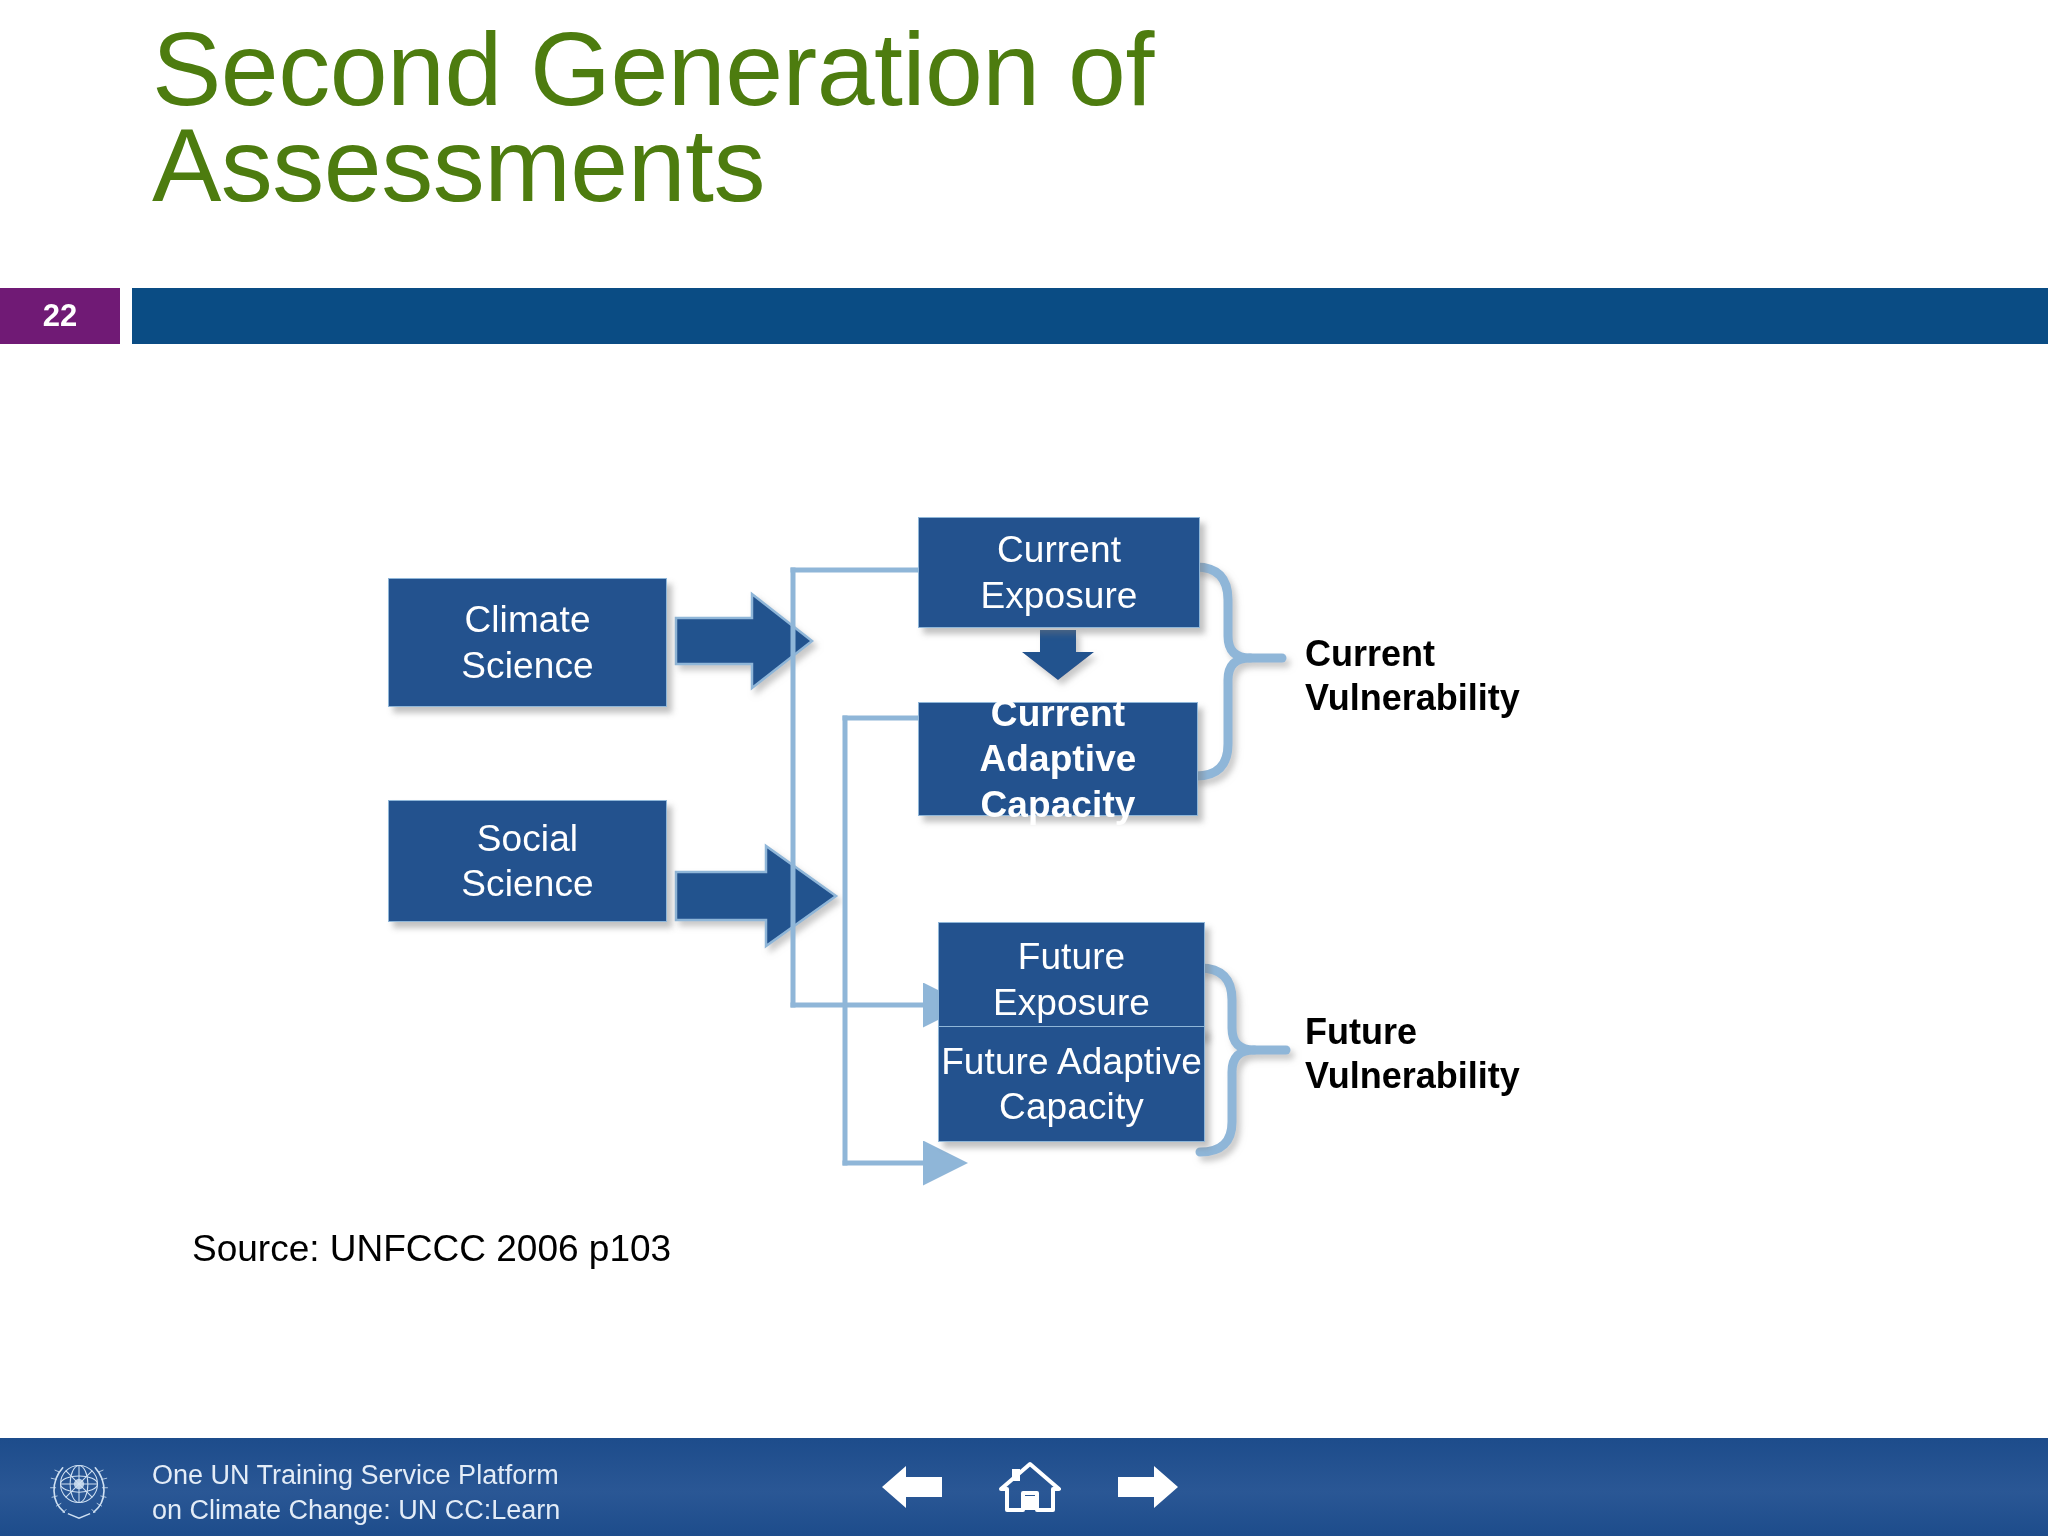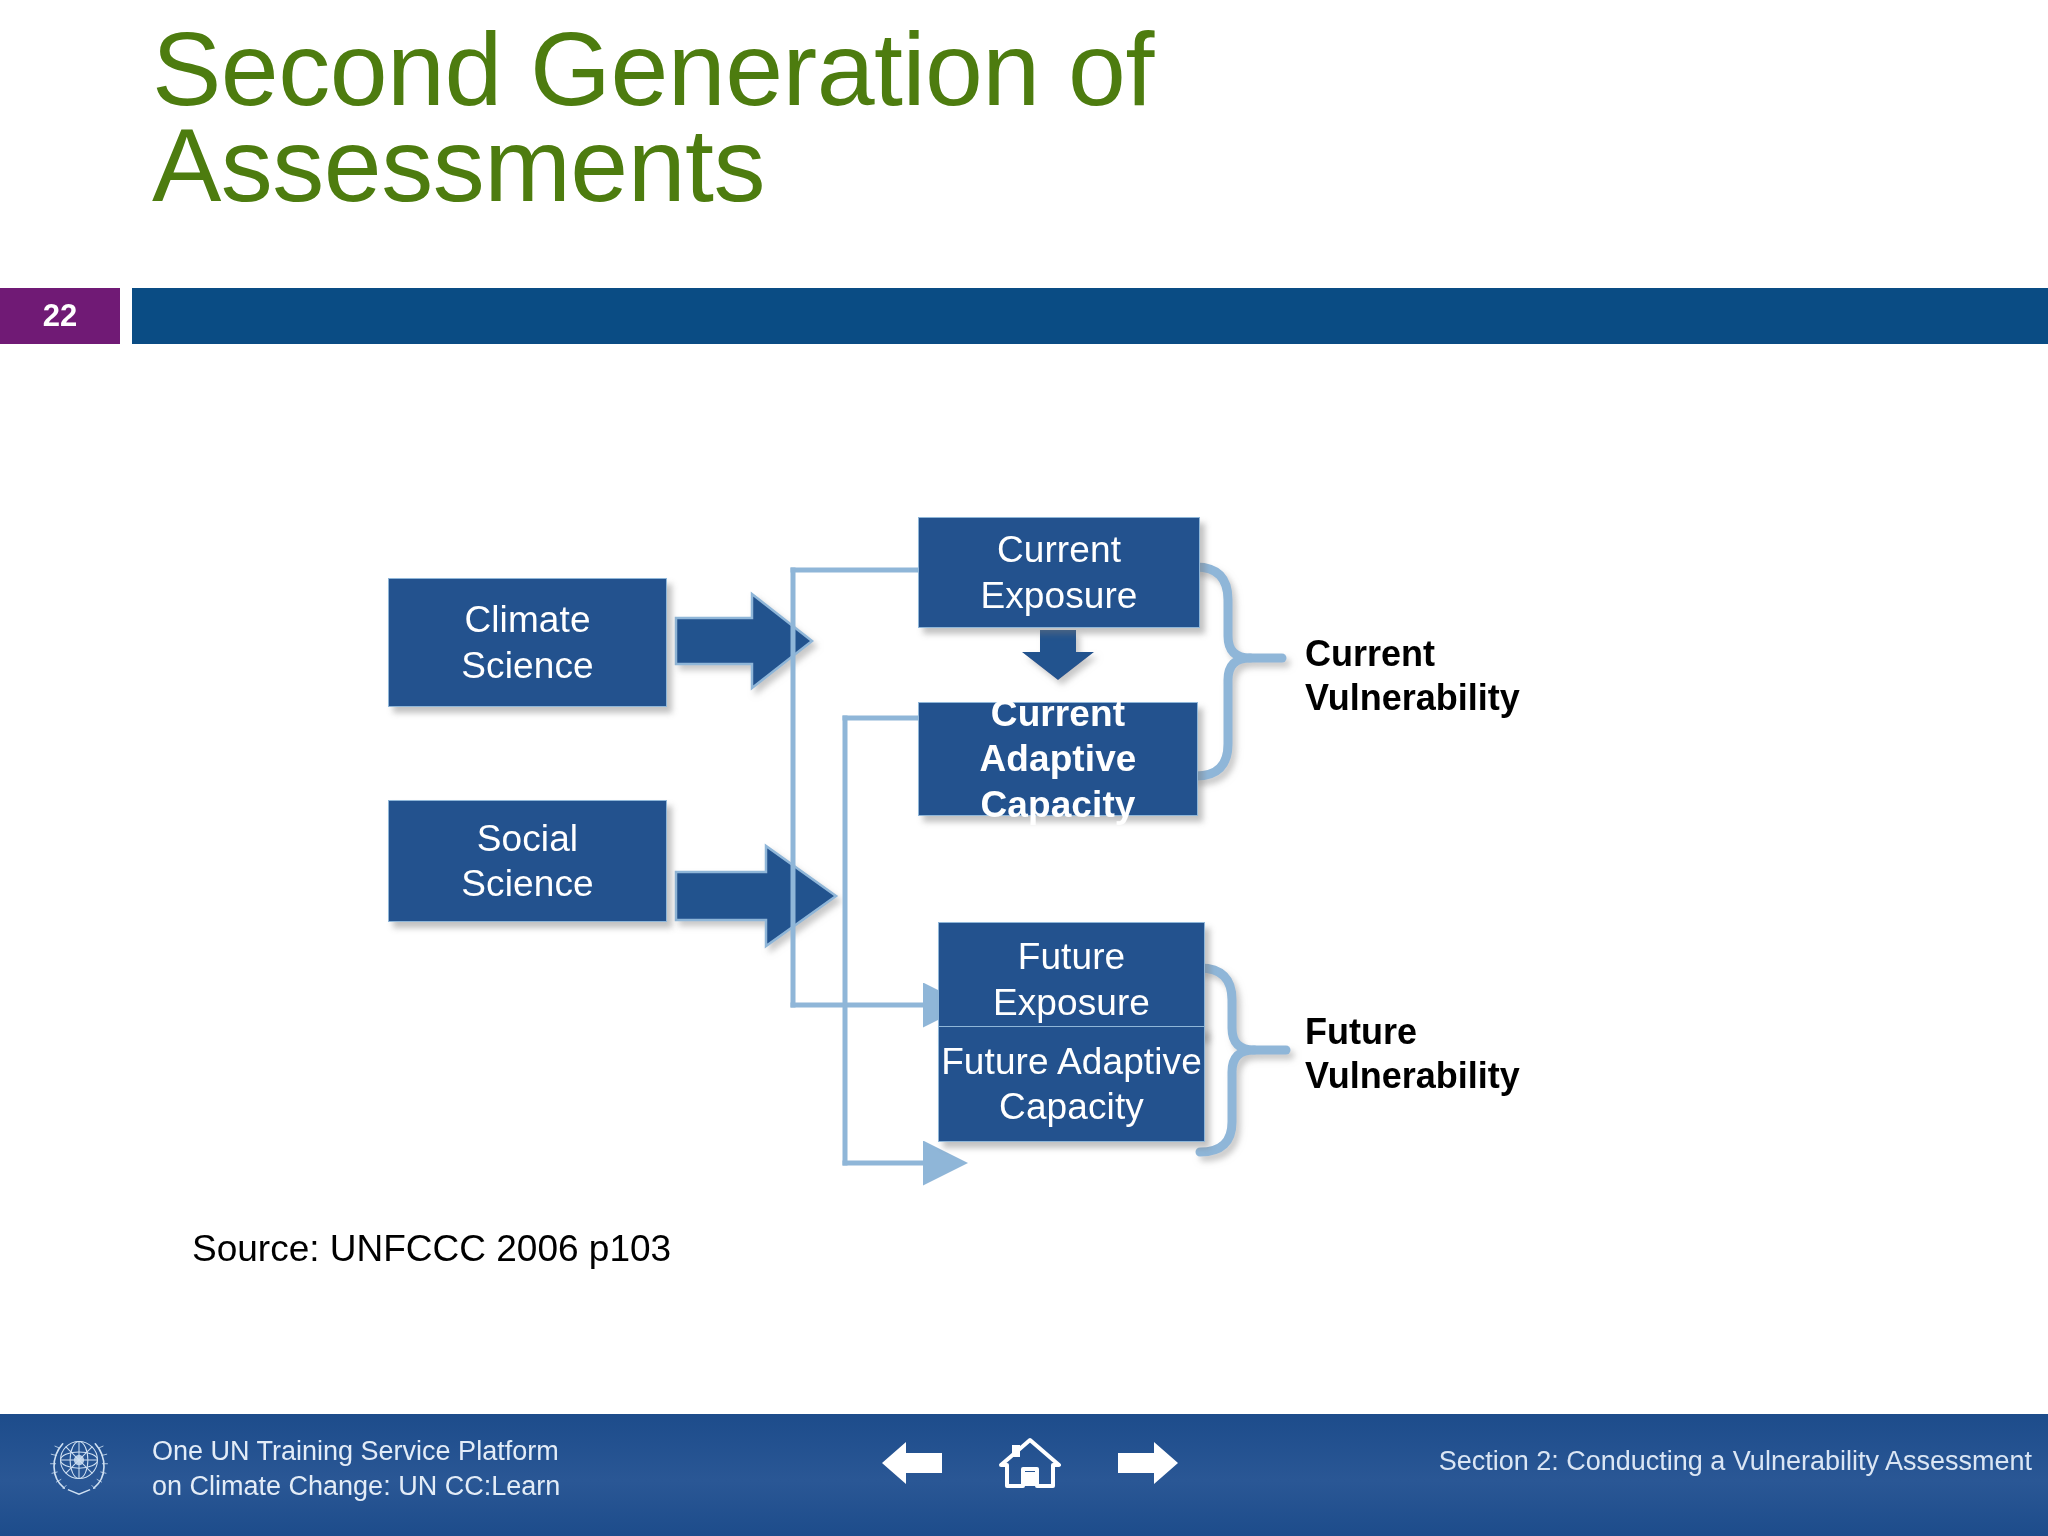--- a/index.html
+++ b/index.html
@@ -110,21 +110,21 @@
     font-size: 37px;
     color: #000000;
   }
 
   
   .footer {
     position: absolute;
     left: 0;
     bottom: 0;
     width: 2048px;
-    height: 122px;
+    height: 98px;
     background: linear-gradient(180deg, #1d4c8b 0%, #2a5795 55%, #1d4c8b 100%);
   }
   .footer-logo {
     position: absolute;
     left: 42px;
     top: 12px;
     width: 74px;
     height: 74px;
   }
   .footer-brand {
@@ -292,14 +292,13 @@
     <svg class="nav-ico" viewBox="0 0 66 58">
       <path d="M33,6 L62,31 L56,31 L56,52 L40,52 L40,35 L26,35 L26,52 L10,52 L10,31 L4,31 Z" fill="none" stroke="#ffffff" stroke-width="4" stroke-linejoin="round"></path>
       <rect x="15" y="11" width="8" height="12" fill="#ffffff"></rect>
       <rect x="28" y="38" width="11" height="14" fill="#ffffff"></rect>
     </svg>
     <svg class="nav-ico" viewBox="0 0 66 58">
       <path d="M64,29 L40,8 L40,19 L4,19 L4,39 L40,39 L40,50 Z" fill="#ffffff"></path>
     </svg>
   </div>
 
-  <div class="footer-section">Section 2: Conducting a Vulnerability Assessment</div>
 </div>
 
 </body></html>

